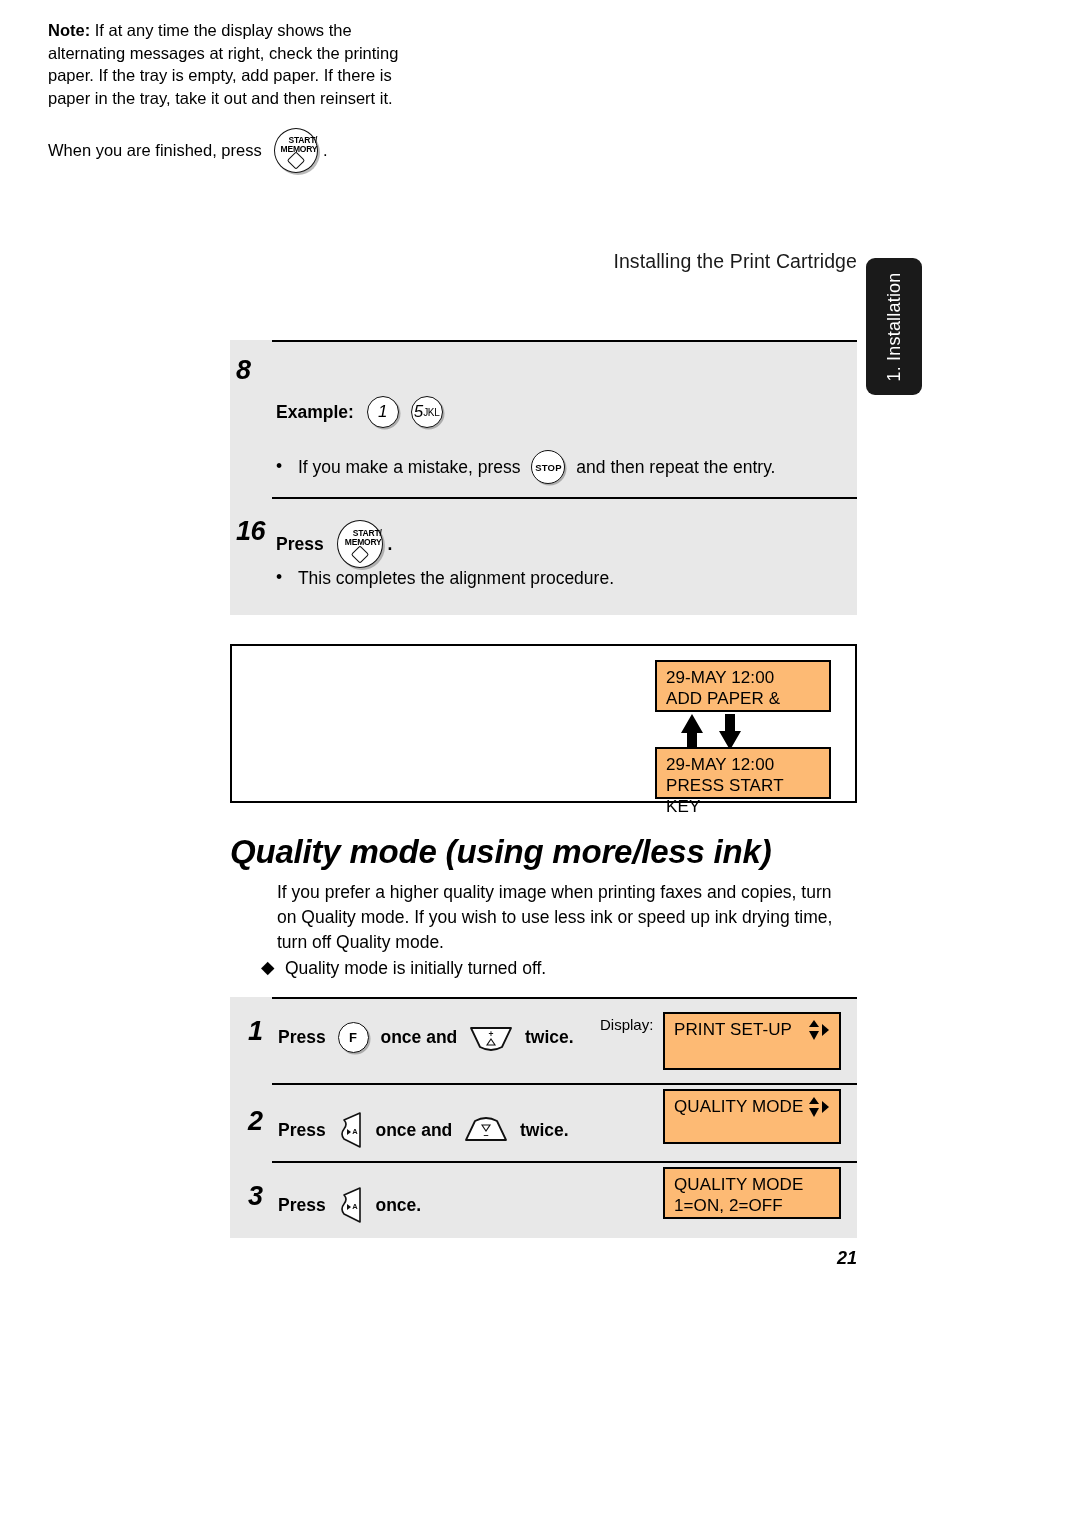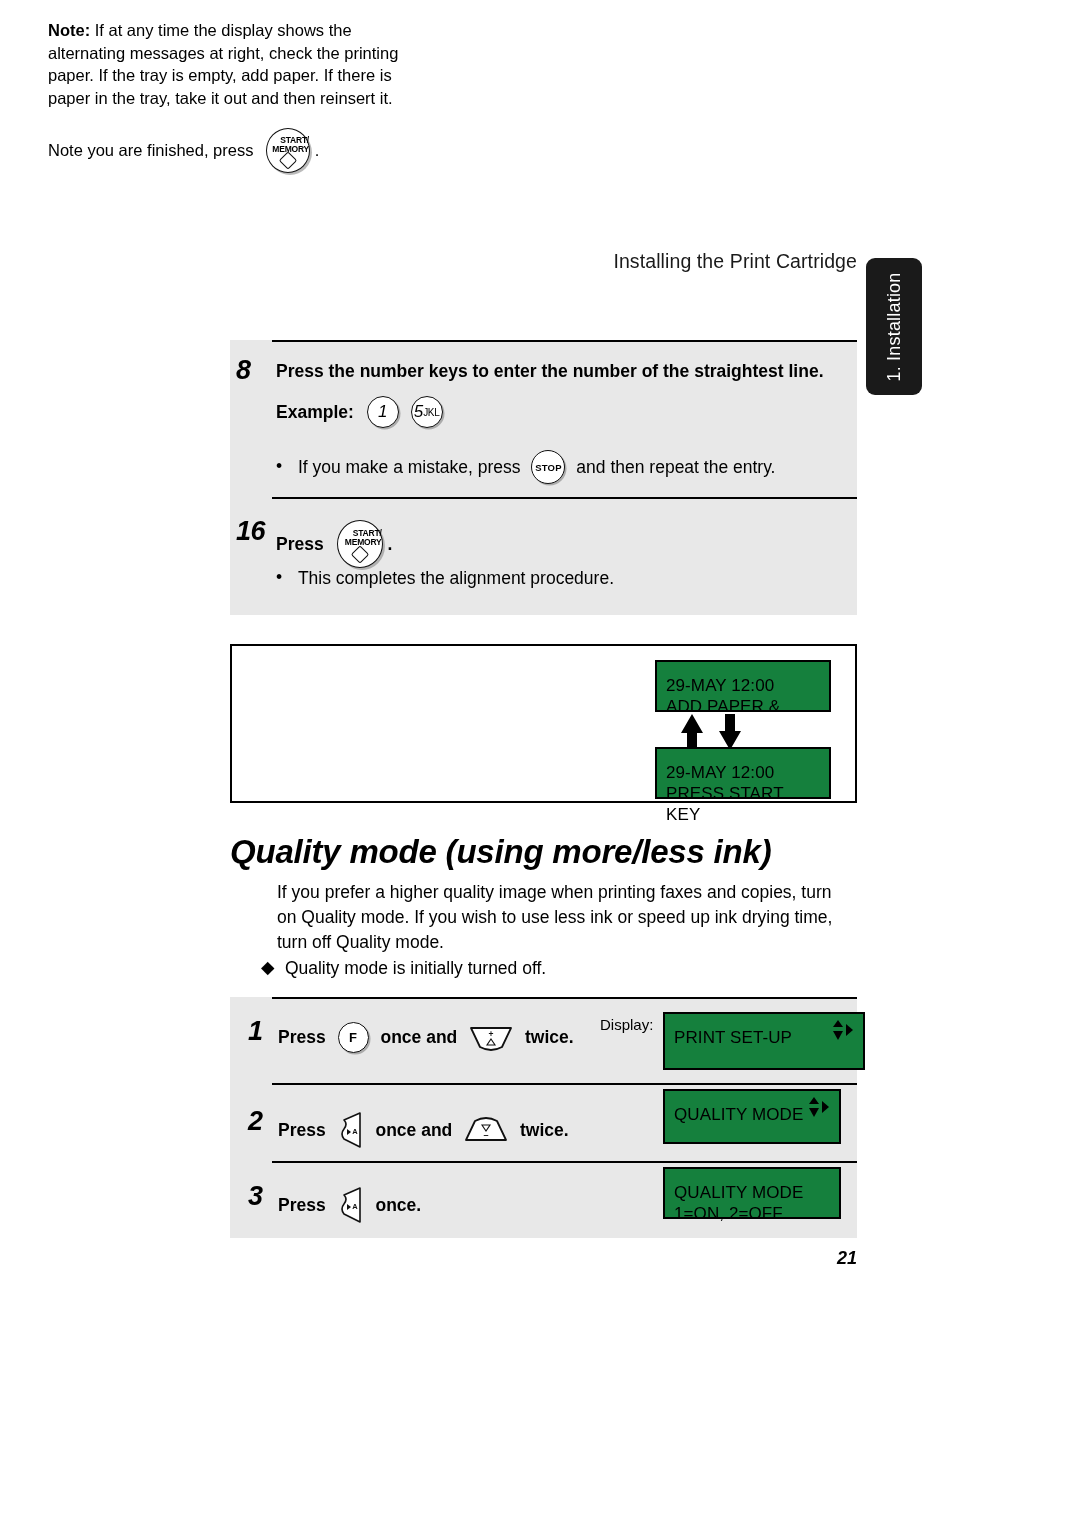--- a/index.html
+++ b/index.html
@@ -182,23 +182,23 @@
     position: relative;
     width: 26px;
     height: 36px;
   }
   .key-flag svg { display: block; }
 
   
   .lcd {
     position: absolute;
     box-sizing: border-box;
-    background: #15803d;
+    background: #fdba74;
     border: 2.4px solid #000000;
-    padding: 13px 9px 0 9px;
+    padding: 5px 9px 0 9px;
     font-size: 17px;
     line-height: 21px;
     letter-spacing: .1px;
   }
   .lcd .arrows {
     position: absolute;
     right: 9px;
     top: 6px;
     width: 22px;
     height: 20px;
@@ -265,21 +265,20 @@
 
   <div class="side-tab">
     <div class="side-tab-label">1. Installation</div>
   </div>
 
   <div class="panel panel-top"></div>
 
   <div class="rule" style="left:272px; top:340px; width:585px;"></div>
 
   <div class="step-num" style="left:236px; top:355px;">8</div>
-  <div class="step-text" style="left:276px; top:361px;">Press the number keys to enter the number of the straightest line.</div>
 
   <div class="step-text nowrap" style="left:276px; top:396px;">
     <span class="ib">Example:</span>
     <span class="key-round key-num ib" style="margin-left:8px;">
       <span>1</span>
     </span>
     <span class="key-round key-num ib" style="margin-left:7px;">
       <span>5</span><span class="sub">JKL</span>
     </span>
   </div>
@@ -312,21 +311,21 @@
   </div>
 
   <div class="note-box"></div>
 
   <div class="note-text">
     <b>Note:</b>
     <span>If at any time the display shows the alternating messages at right, check the printing paper. If the tray is empty, add paper. If there is paper in the tray, take it out and then reinsert it.</span>
   </div>
 
   <div class="note-finish">
-    <span class="ib">Note you are finished, press</span>
+    <span class="ib">When you are finished, press</span>
     <span class="key-start ib" style="margin-left:8px; width:44px; height:45px;">
       <span class="l1" style="top:7px;">START/</span>
       <span class="l2" style="top:16px;">MEMORY</span>
       <span class="diamond" style="top:25px;"></span>
     </span>
     <span class="ib">.</span>
   </div>
 
   <div class="lcd" style="left:655px; top:660px; width:176px; height:52px;">
     <div>29-MAY 12:00</div>
@@ -369,21 +368,21 @@
       <svg width="44" height="26" viewBox="0 0 44 26">
         <path d="M2 3 L42 3 L33 22 Q22 28 11 22 Z" fill="#fff" stroke="#111" stroke-width="1.8" stroke-linejoin="round"></path>
         <text x="22" y="12" font-size="8.5" text-anchor="middle" fill="#111" font-family="'Liberation Sans',sans-serif">+</text>
         <polygon points="22,14 26,20 18,20" fill="none" stroke="#111" stroke-width="1.1"></polygon>
       </svg>
     </span>
     <span class="ib">twice.</span>
   </div>
 
   <div class="display-label" style="left:600px; top:1016px;">Display:</div>
-  <div class="lcd" style="left:663px; top:1012px; width:202px; height:58px;">
+  <div class="lcd" style="left:663px; top:1012px; width:178px; height:58px;">
     <div>PRINT SET-UP</div>
     <div></div>
     <svg class="arrows" viewBox="0 0 22 20">
       <polygon points="6,0 11,7 1,7" fill="#000"></polygon>
       <polygon points="6,20 11,11 1,11" fill="#000"></polygon>
       <polygon points="14,4 21,10 14,16" fill="#000"></polygon>
     </svg>
   </div>
 
   <div class="rule" style="left:272px; top:1083px; width:585px;"></div>

